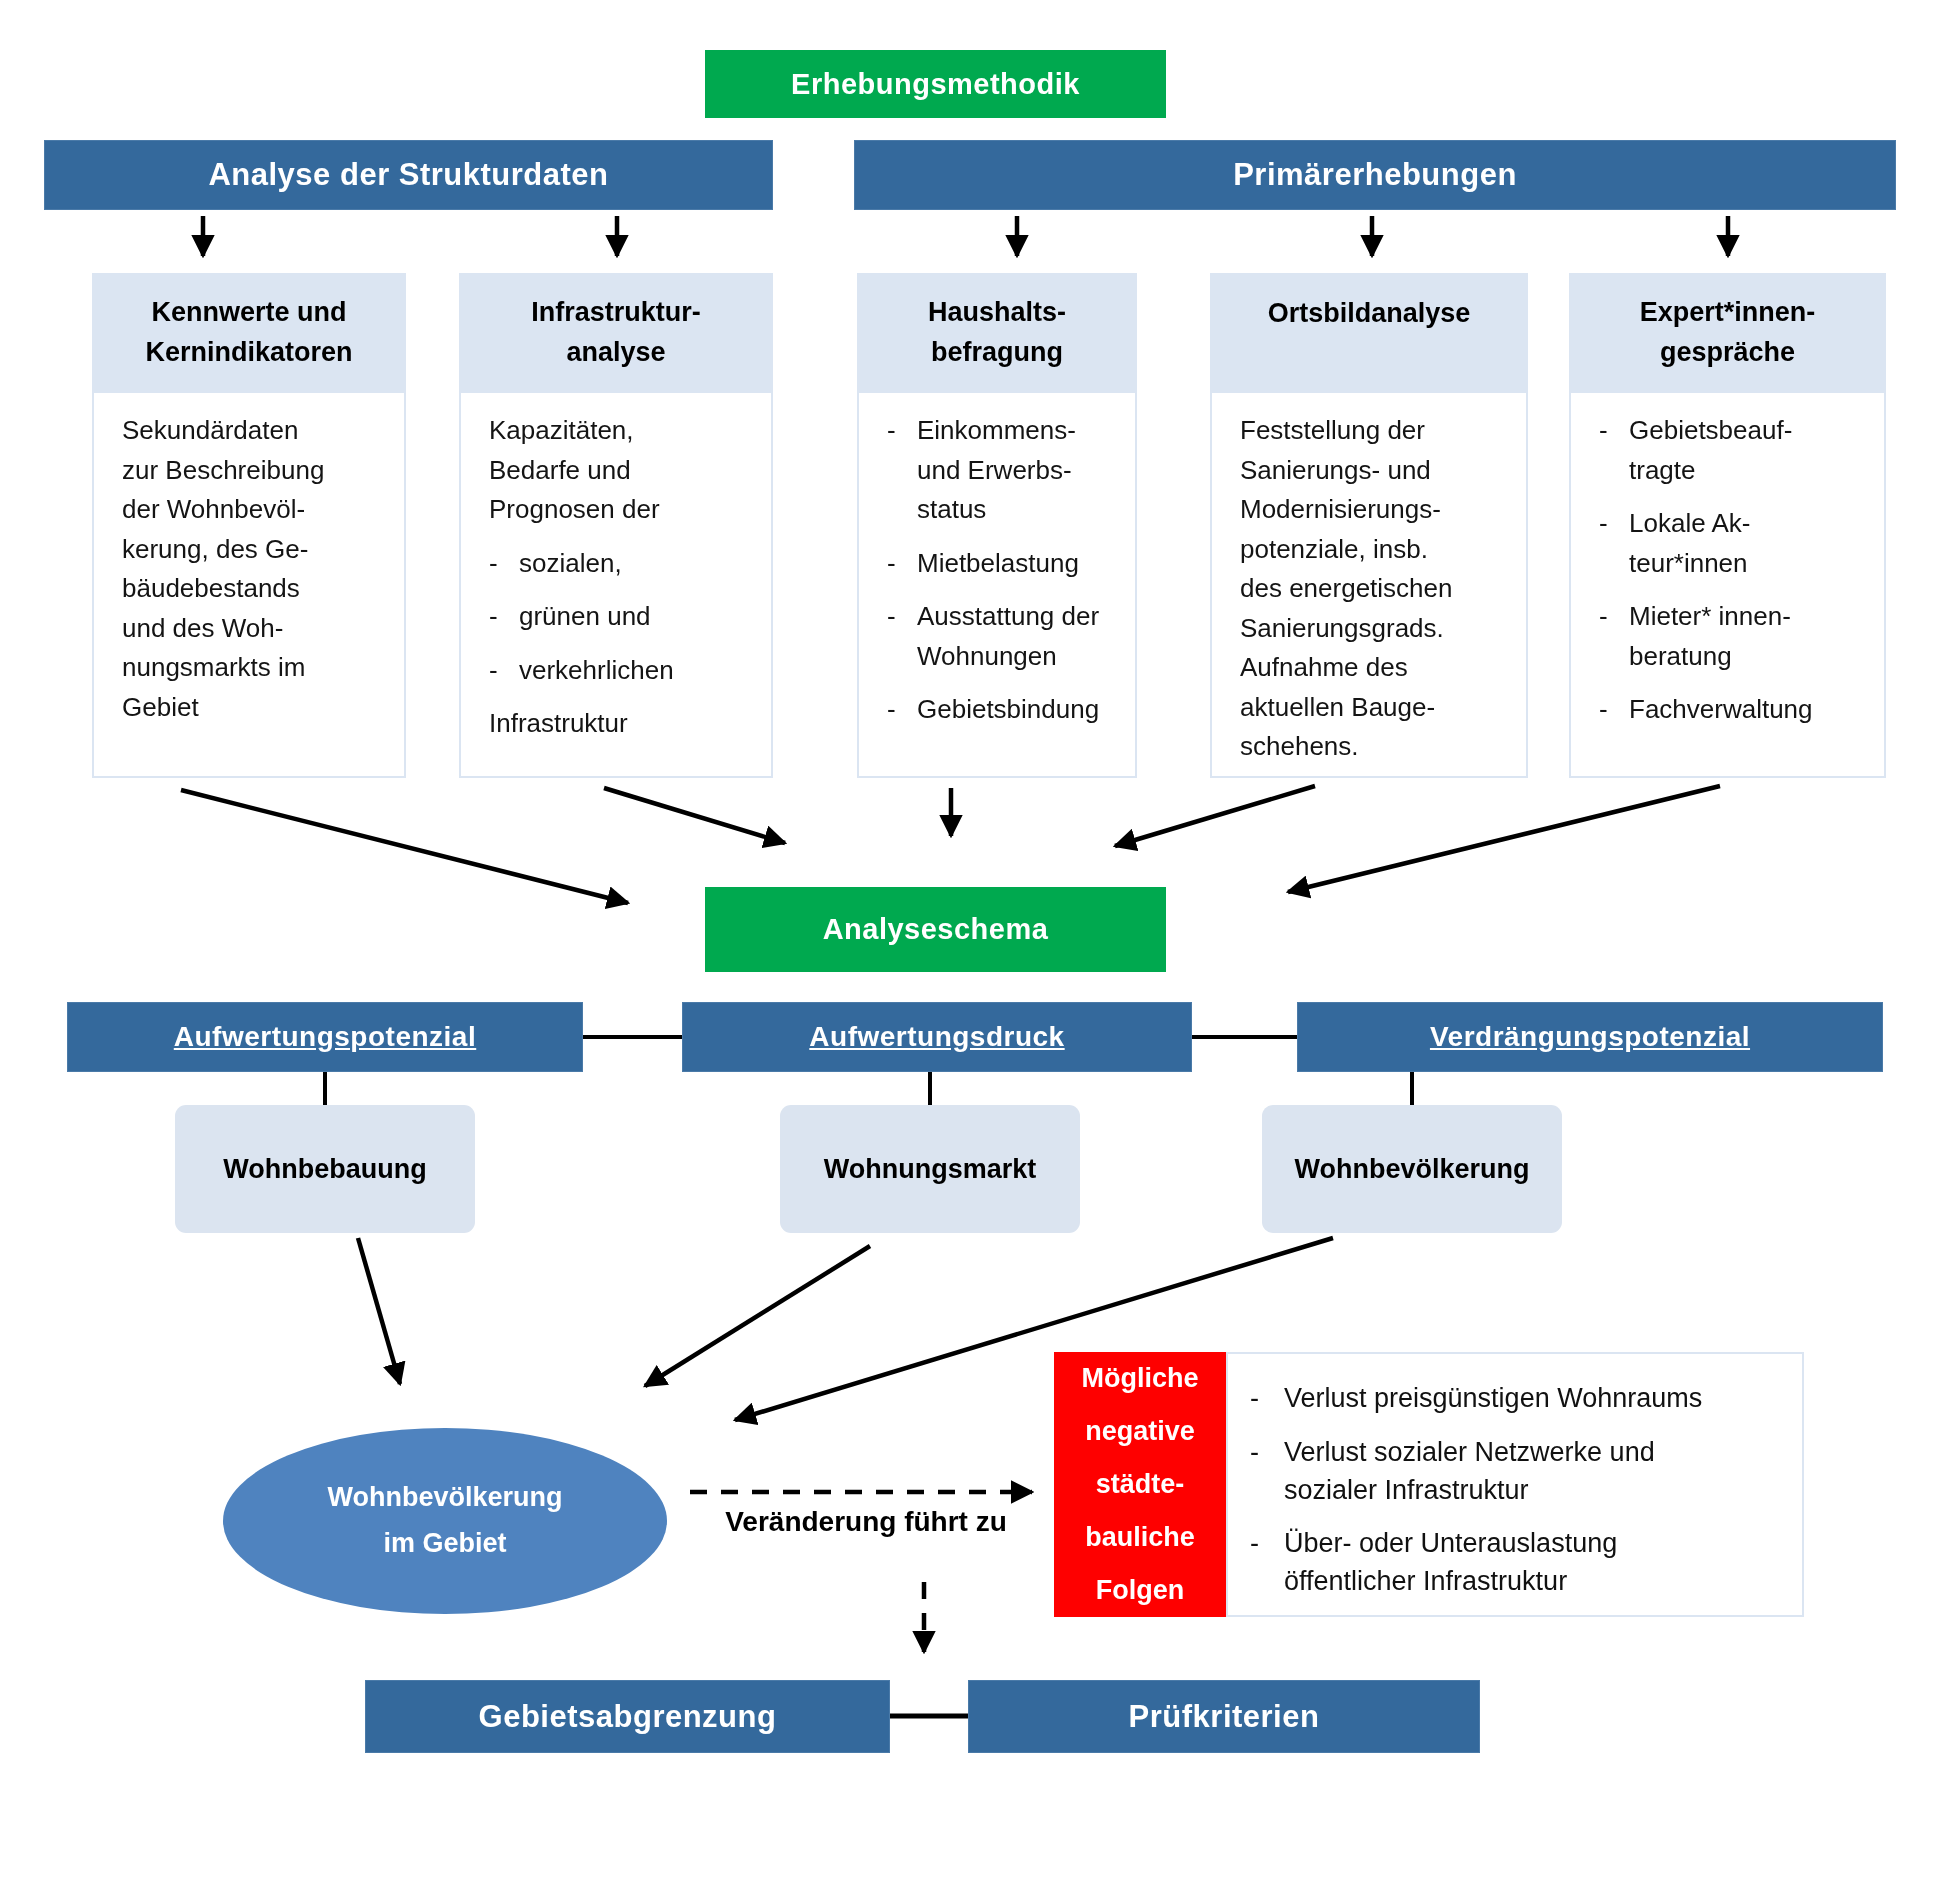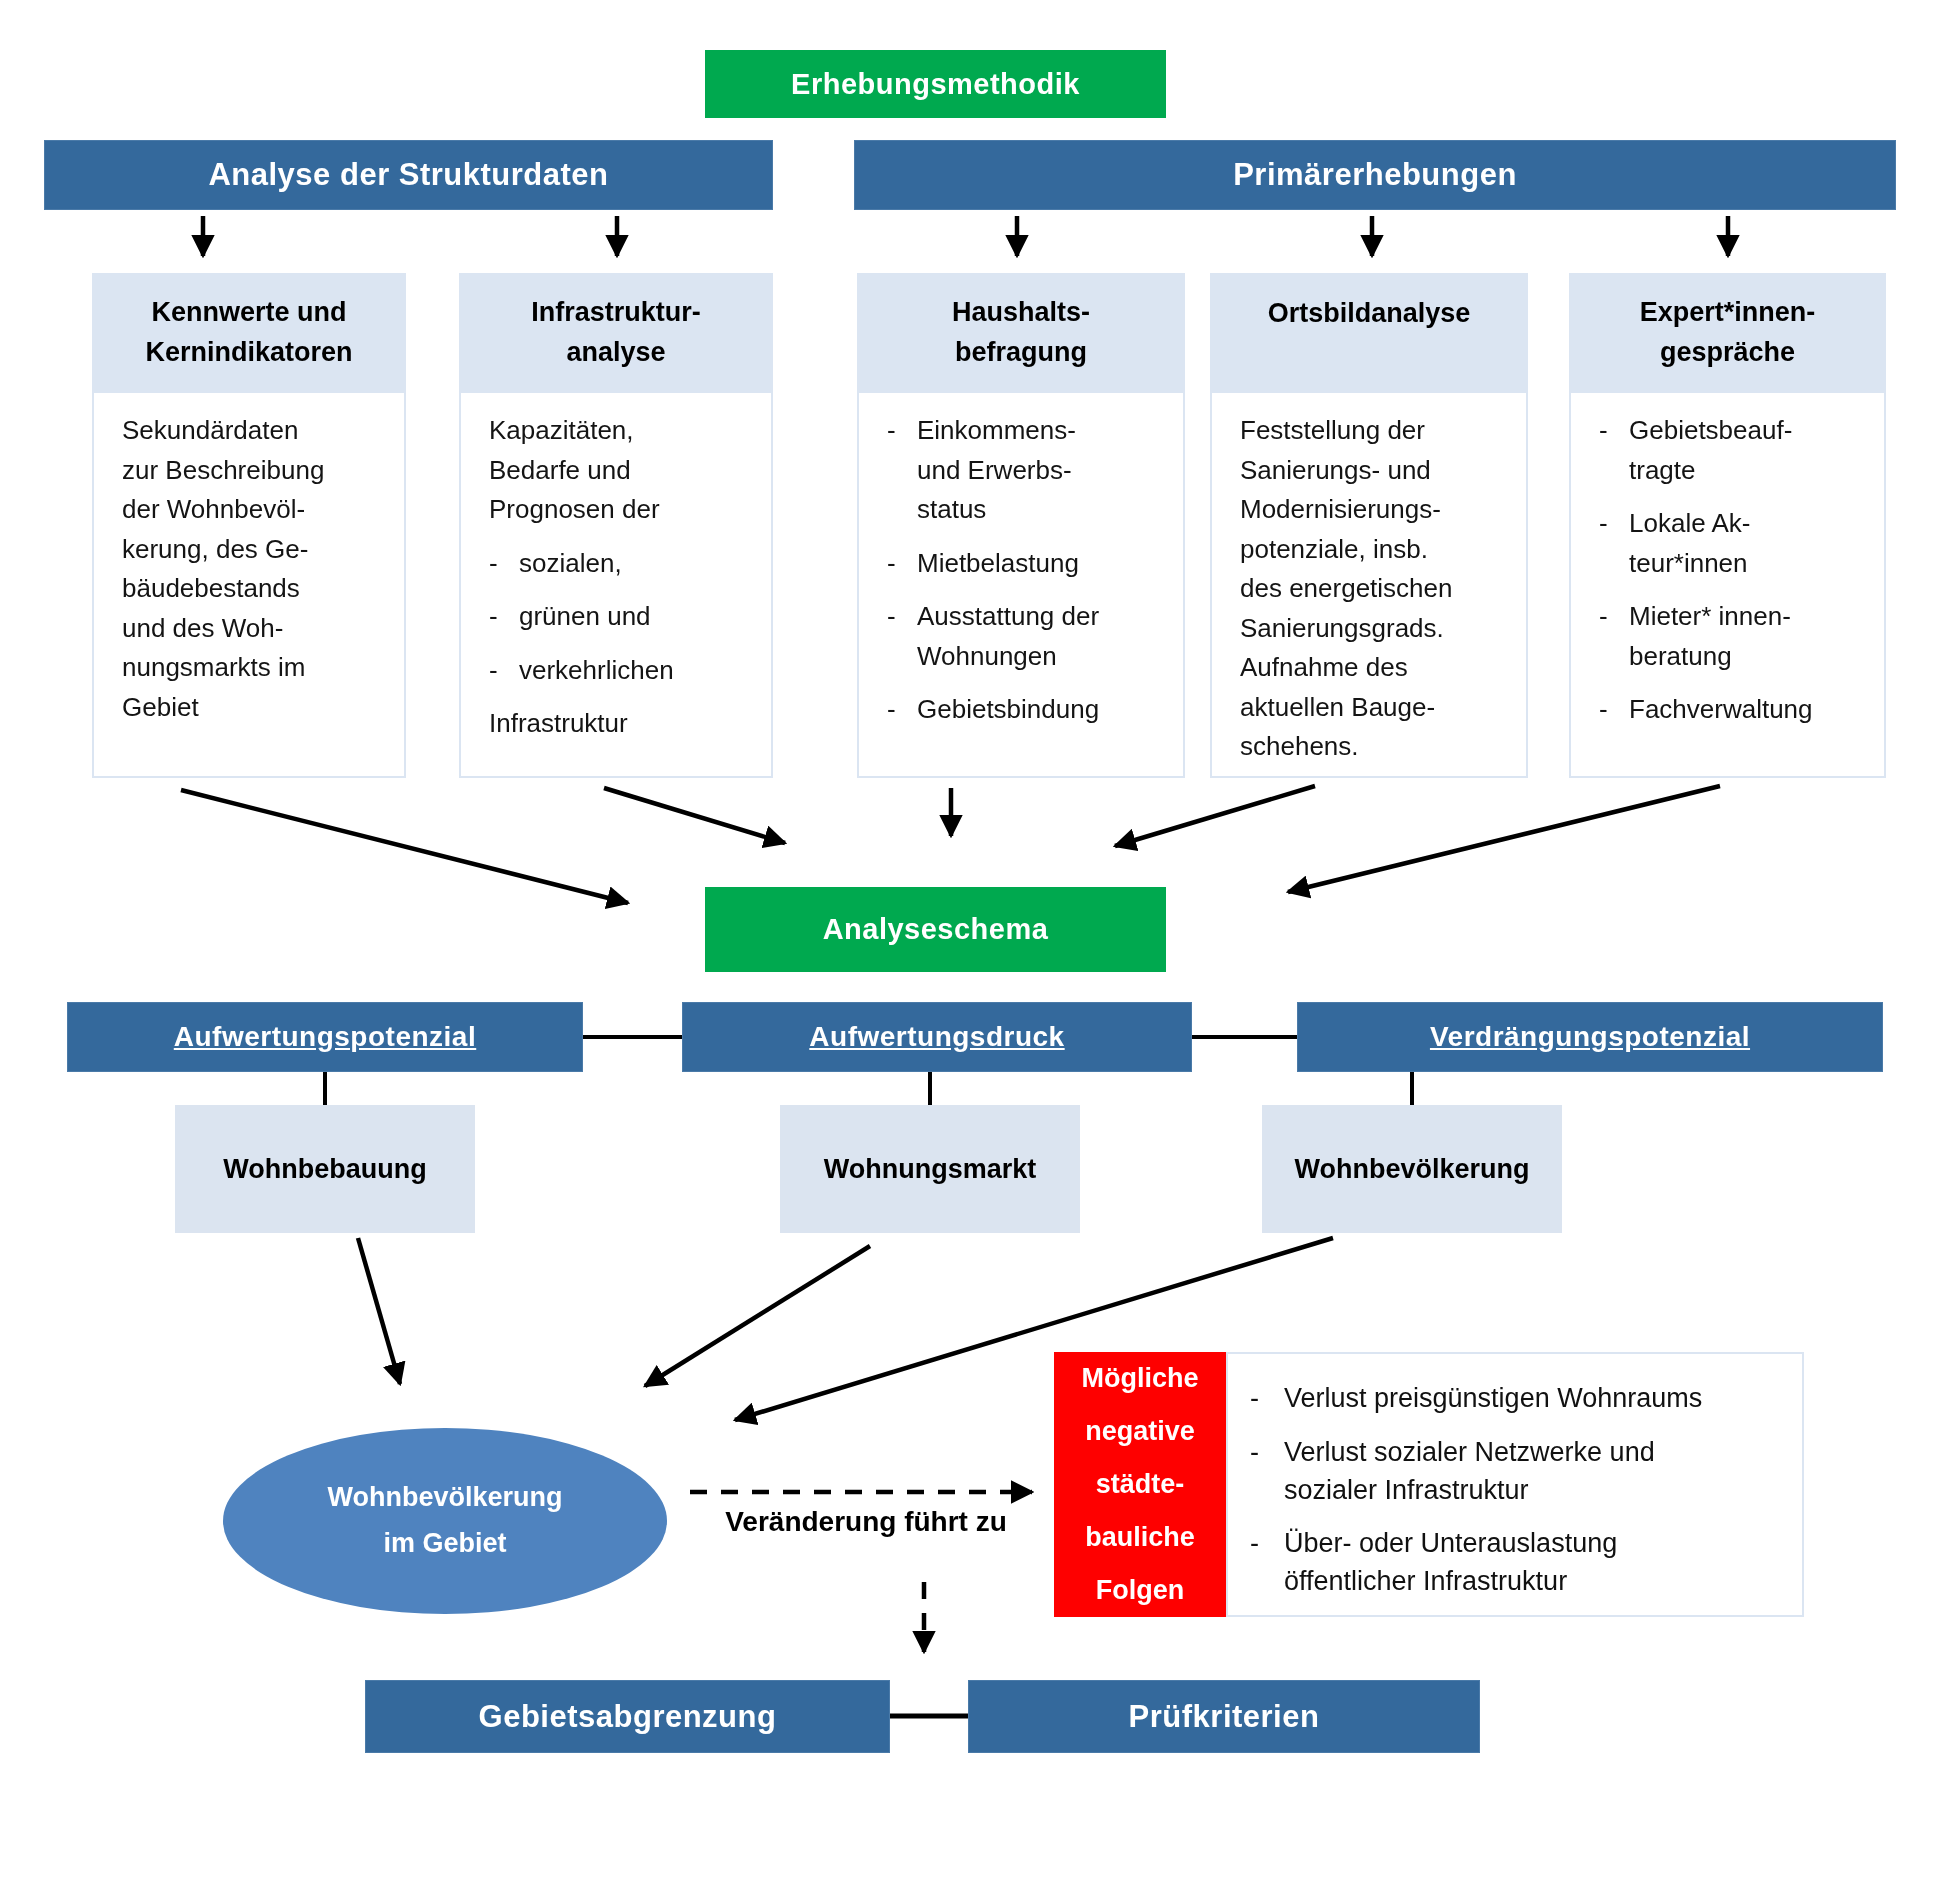--- a/index.html
+++ b/index.html
@@ -5,21 +5,21 @@
   html,body{margin:0;padding:0;background:#ffffff;}
   .canvas{
     position:relative;width:1946px;height:1885px;background:#ffffff;overflow:hidden;
     font-family:"Liberation Sans","DejaVu Sans",sans-serif;color:#111;
   }
   .arrows{position:absolute;left:0;top:0;width:1946px;height:1885px;pointer-events:none;}
   .box{position:absolute;box-sizing:border-box;display:flex;align-items:center;justify-content:center;text-align:center;}
   .green{background:#00a94f;color:#ffffff;font-weight:bold;font-size:29px;letter-spacing:.5px;}
   .bluebar{background:#34699c;color:#ffffff;font-weight:bold;font-size:31px;border:1px solid #4a7aa8;letter-spacing:.5px;}
   .dimbar{font-size:28px;text-decoration:underline;}
-  .lightbox{background:#dbe4f0;color:#000;font-weight:bold;font-size:27px;}
+  .lightbox{background:#dbe4f0;color:#000;font-weight:bold;font-size:27px;border-radius:11px;}
   
   .col{position:absolute;top:273px;box-sizing:border-box;}
   .col-head{box-sizing:border-box;height:118px;background:#dbe5f2;display:flex;align-items:center;justify-content:center;
     text-align:center;font-weight:bold;font-size:27px;line-height:1.5;white-space:pre-line;color:#000;}
   .col-head.single{align-items:flex-start;padding-top:20px;}
   .col-body{box-sizing:border-box;height:387px;background:#ffffff;border:2px solid #dbe5f2;
     padding:18px 12px 0 28px;font-size:26px;line-height:1.52;color:#141414;}
   .para{white-space:pre-line;margin:0 0 14px 0;}
   .bullet{display:flex;margin:0 0 14px 0;}
   .bullet::before{content:"-";flex:0 0 30px;}
@@ -111,21 +111,21 @@
       <div class="bullet">
           <span>grünen und</span>
         </div>
       <div class="bullet">
           <span>verkehrlichen</span>
         </div>
       <div class="para">Infrastruktur</div>
     </div>
   </div>
 
-  <div class="col" style="left:857px;width:328px;">
+  <div class="col" style="left:857px;width:280px;">
     <div class="col-head">Haushalts-
 befragung</div>
     <div class="col-body">
       <div class="bullet">
           <span>Einkommens-
 und Erwerbs-
 status</span>
         </div>
       <div class="bullet">
           <span>Mietbelastung</span>

